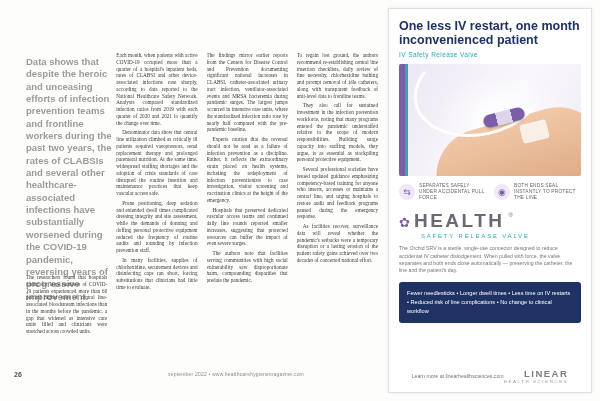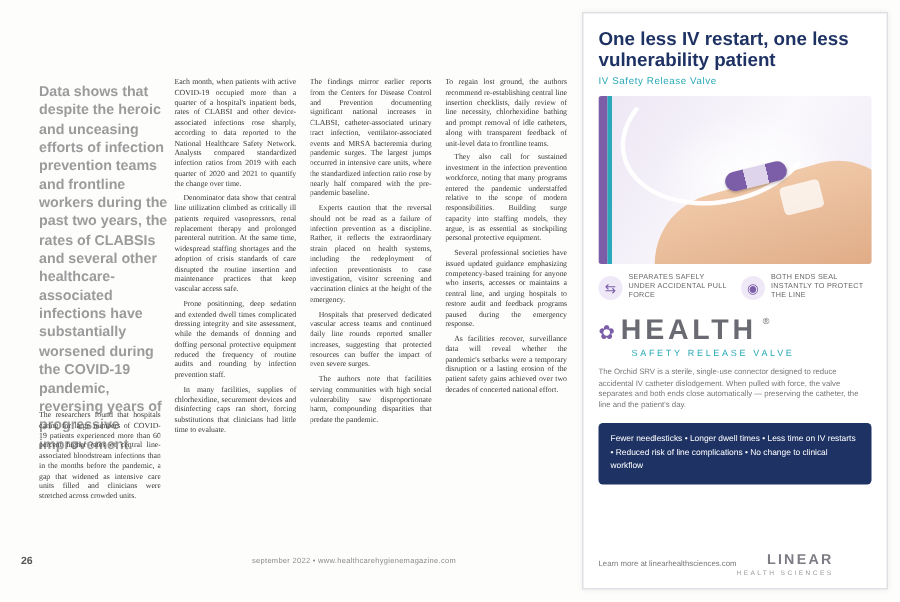--- a/index.html
+++ b/index.html
@@ -33,21 +33,21 @@
   .feat{display:flex;align-items:center;gap:4px;flex:1}
   .feat-icon{width:16px;height:16px;border-radius:50%;background:#efe9f7;color:#7b5ea7;font-size:9px;display:flex;align-items:center;justify-content:center;flex:0 0 auto}
   .feat-label{font-size:4.8px;color:#666;line-height:1.3;text-transform:uppercase;letter-spacing:.2px}
   .brand-row{display:flex;align-items:baseline;gap:4px;margin-top:9px}
   .brand-flower{color:#7b5ea7;font-size:13px}
   .brand-name{font-size:19px;font-weight:bold;color:#6a6a72;letter-spacing:2.5px}
   .brand-reg{font-size:6px;color:#6a6a72;align-self:flex-start;margin-top:2px}
   .brand-tag{font-size:6px;color:#2aa9b8;letter-spacing:1.8px;margin:1px 0 0 22px}
   .ad-body{margin-top:6px;font-size:5.2px;line-height:1.4;color:#777}
   .ad-bar{margin-top:7px;background:#1e3264;border-radius:3px;color:#fff;padding:7px 8px;font-size:5.6px;line-height:1.65}
-  .ad-footer{display:flex;justify-content:flex-start;align-items:center;margin-top:auto;padding-top:7px}
+  .ad-footer{display:flex;justify-content:center;align-items:center;margin-top:auto;padding-top:7px}
   .ad-contact{font-size:5.2px;color:#777}
   .linear-logo{text-align:right}
   .linear-name{font-size:9.5px;font-weight:bold;letter-spacing:1.5px;color:#7c7c84}
   .linear-sub{font-size:4.4px;letter-spacing:1.6px;color:#9a9aa0}
 </style>
 </head>
 <body>
 
 <div class="spread">
 
@@ -76,21 +76,21 @@
         <p>Several professional societies have issued updated guidance emphasizing competency-based training for anyone who inserts, accesses or maintains a central line, and urging hospitals to restore audit and feedback programs paused during the emergency response.</p>
         <p>As facilities recover, surveillance data will reveal whether the pandemic's setbacks were a temporary disruption or a lasting erosion of the patient safety gains achieved over two decades of concerted national effort.</p>
       </div>
     </div>
 
     <div class="page-num">26</div>
     <div class="footer-text">september 2022 • www.healthcarehygienemagazine.com</div>
   </div>
 
   <div class="ad">
-    <div class="ad-headline">One less IV restart, one less vulnerability patient</div>
+    <div class="ad-headline">One less IV restart, one month inconvenienced patient</div>
     <div class="ad-subhead">IV Safety Release Valve</div>
 
     <div class="ad-photo">
       <div class="photo-strip"></div>
       <div class="photo-strip2"></div>
       <div class="photo-glow"></div>
       <div class="arm"></div>
       <div class="tube"></div>
       <div class="dressing"></div>
       <div class="device"></div>

